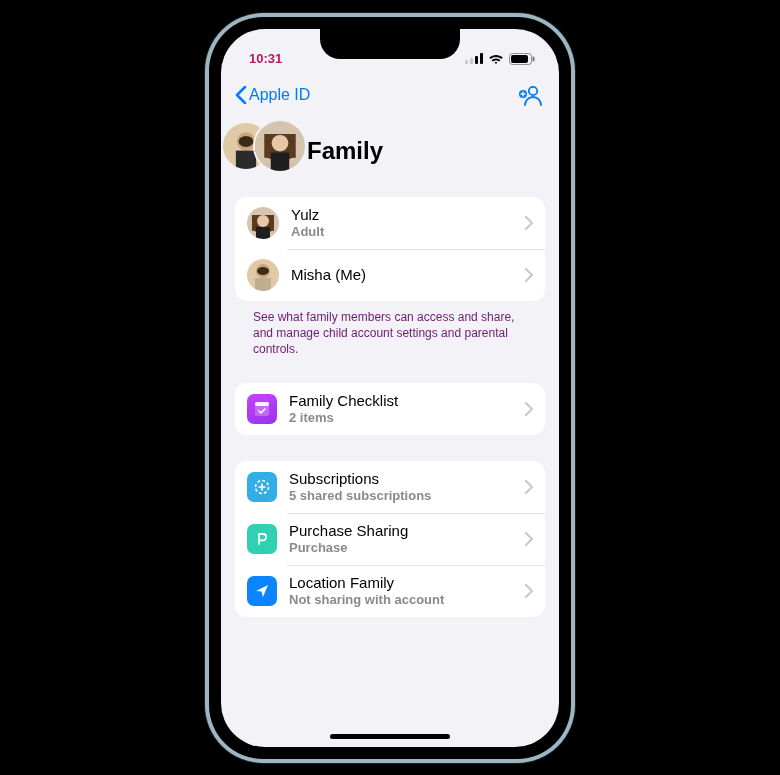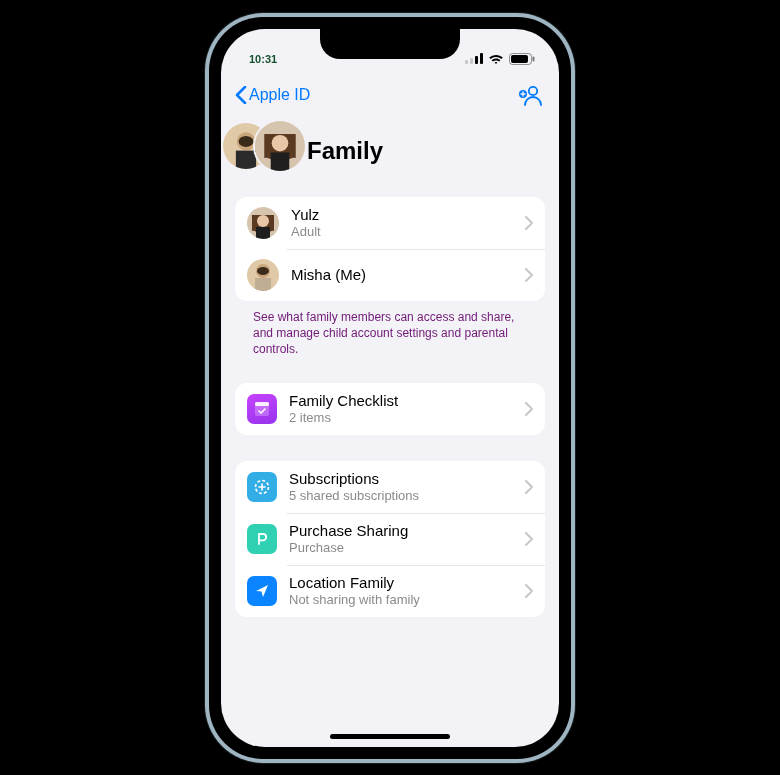--- a/index.html
+++ b/index.html
@@ -43,23 +43,23 @@
     border-bottom-left-radius: 20px;
     border-bottom-right-radius: 20px;
     z-index: 10;
   }
   .status-bar {
     height: 46px;
     display: flex;
     align-items: center;
     justify-content: space-between;
     padding: 14px 24px 0 28px;
-    font-size: 11px;
+    font-size: 13px;
     font-weight: 600;
-    color: #14532d;
+    color: #be185d;
   }
   .status-icons { display: flex; align-items: center; gap: 5px; }
   .nav-bar {
     height: 40px;
     display: flex;
     align-items: center;
     justify-content: space-between;
     padding: 0 14px;
   }
   .back {
@@ -116,21 +116,21 @@
     margin-right: 12px; flex-shrink: 0;
   }
   .row .icon.round { border-radius: 50%; width: 32px; height: 32px; overflow:hidden; }
   .row .icon.round svg { width:100%; height:100%; display:block; }
   .icon.subscriptions { background: #32ade6; }
   .icon.purchase      { background: #30d1b3; }
   .icon.location      { background: #0a84ff; }
   .icon.checklist     { background: linear-gradient(160deg,#c644fc,#9733ee); }
   .labels { flex: 1; min-width: 0; }
   .primary   { font-size: 15px; color: #000; line-height: 1.2; }
-  .secondary { font-size: 13px; color: #8a8a8e; line-height: 1.2; }
+  .secondary { font-size: 13px; color: #8a8a8e; line-height: 1.2; font-weight: bold; }
   .chevron { color: #c7c7cc; flex-shrink: 0; margin-left: 6px; }
   .footer-note {
     font-size: 12px; color: #701a75;
     padding: 8px 18px 0;
     line-height: 1.35;
   }
   .home-indicator {
     position: absolute; bottom: 8px; left: 50%;
     transform: translateX(-50%);
     width: 120px; height: 5px;
@@ -293,21 +293,21 @@
               </svg>
           </div>
           <div class="row">
             <div class="icon location">
               <svg width="18" height="18" viewBox="0 0 18 18">
                   <path d="M3 9 15 3l-5 12-1.5-5.5z" fill="#fff"></path>
                 </svg>
             </div>
             <div class="labels">
               <div class="primary">Location Family</div>
-              <div class="secondary">Not sharing with family</div>
+              <div class="secondary">Not sharing with account</div>
             </div>
             <svg class="chevron" width="8" height="14" viewBox="0 0 8 14">
                 <path d="M1 1l6 6-6 6" fill="none" stroke="#c7c7cc" stroke-width="2" stroke-linecap="round" stroke-linejoin="round"></path>
               </svg>
           </div>
         </div>
 
       </div>
 
       <div class="home-indicator"></div>

